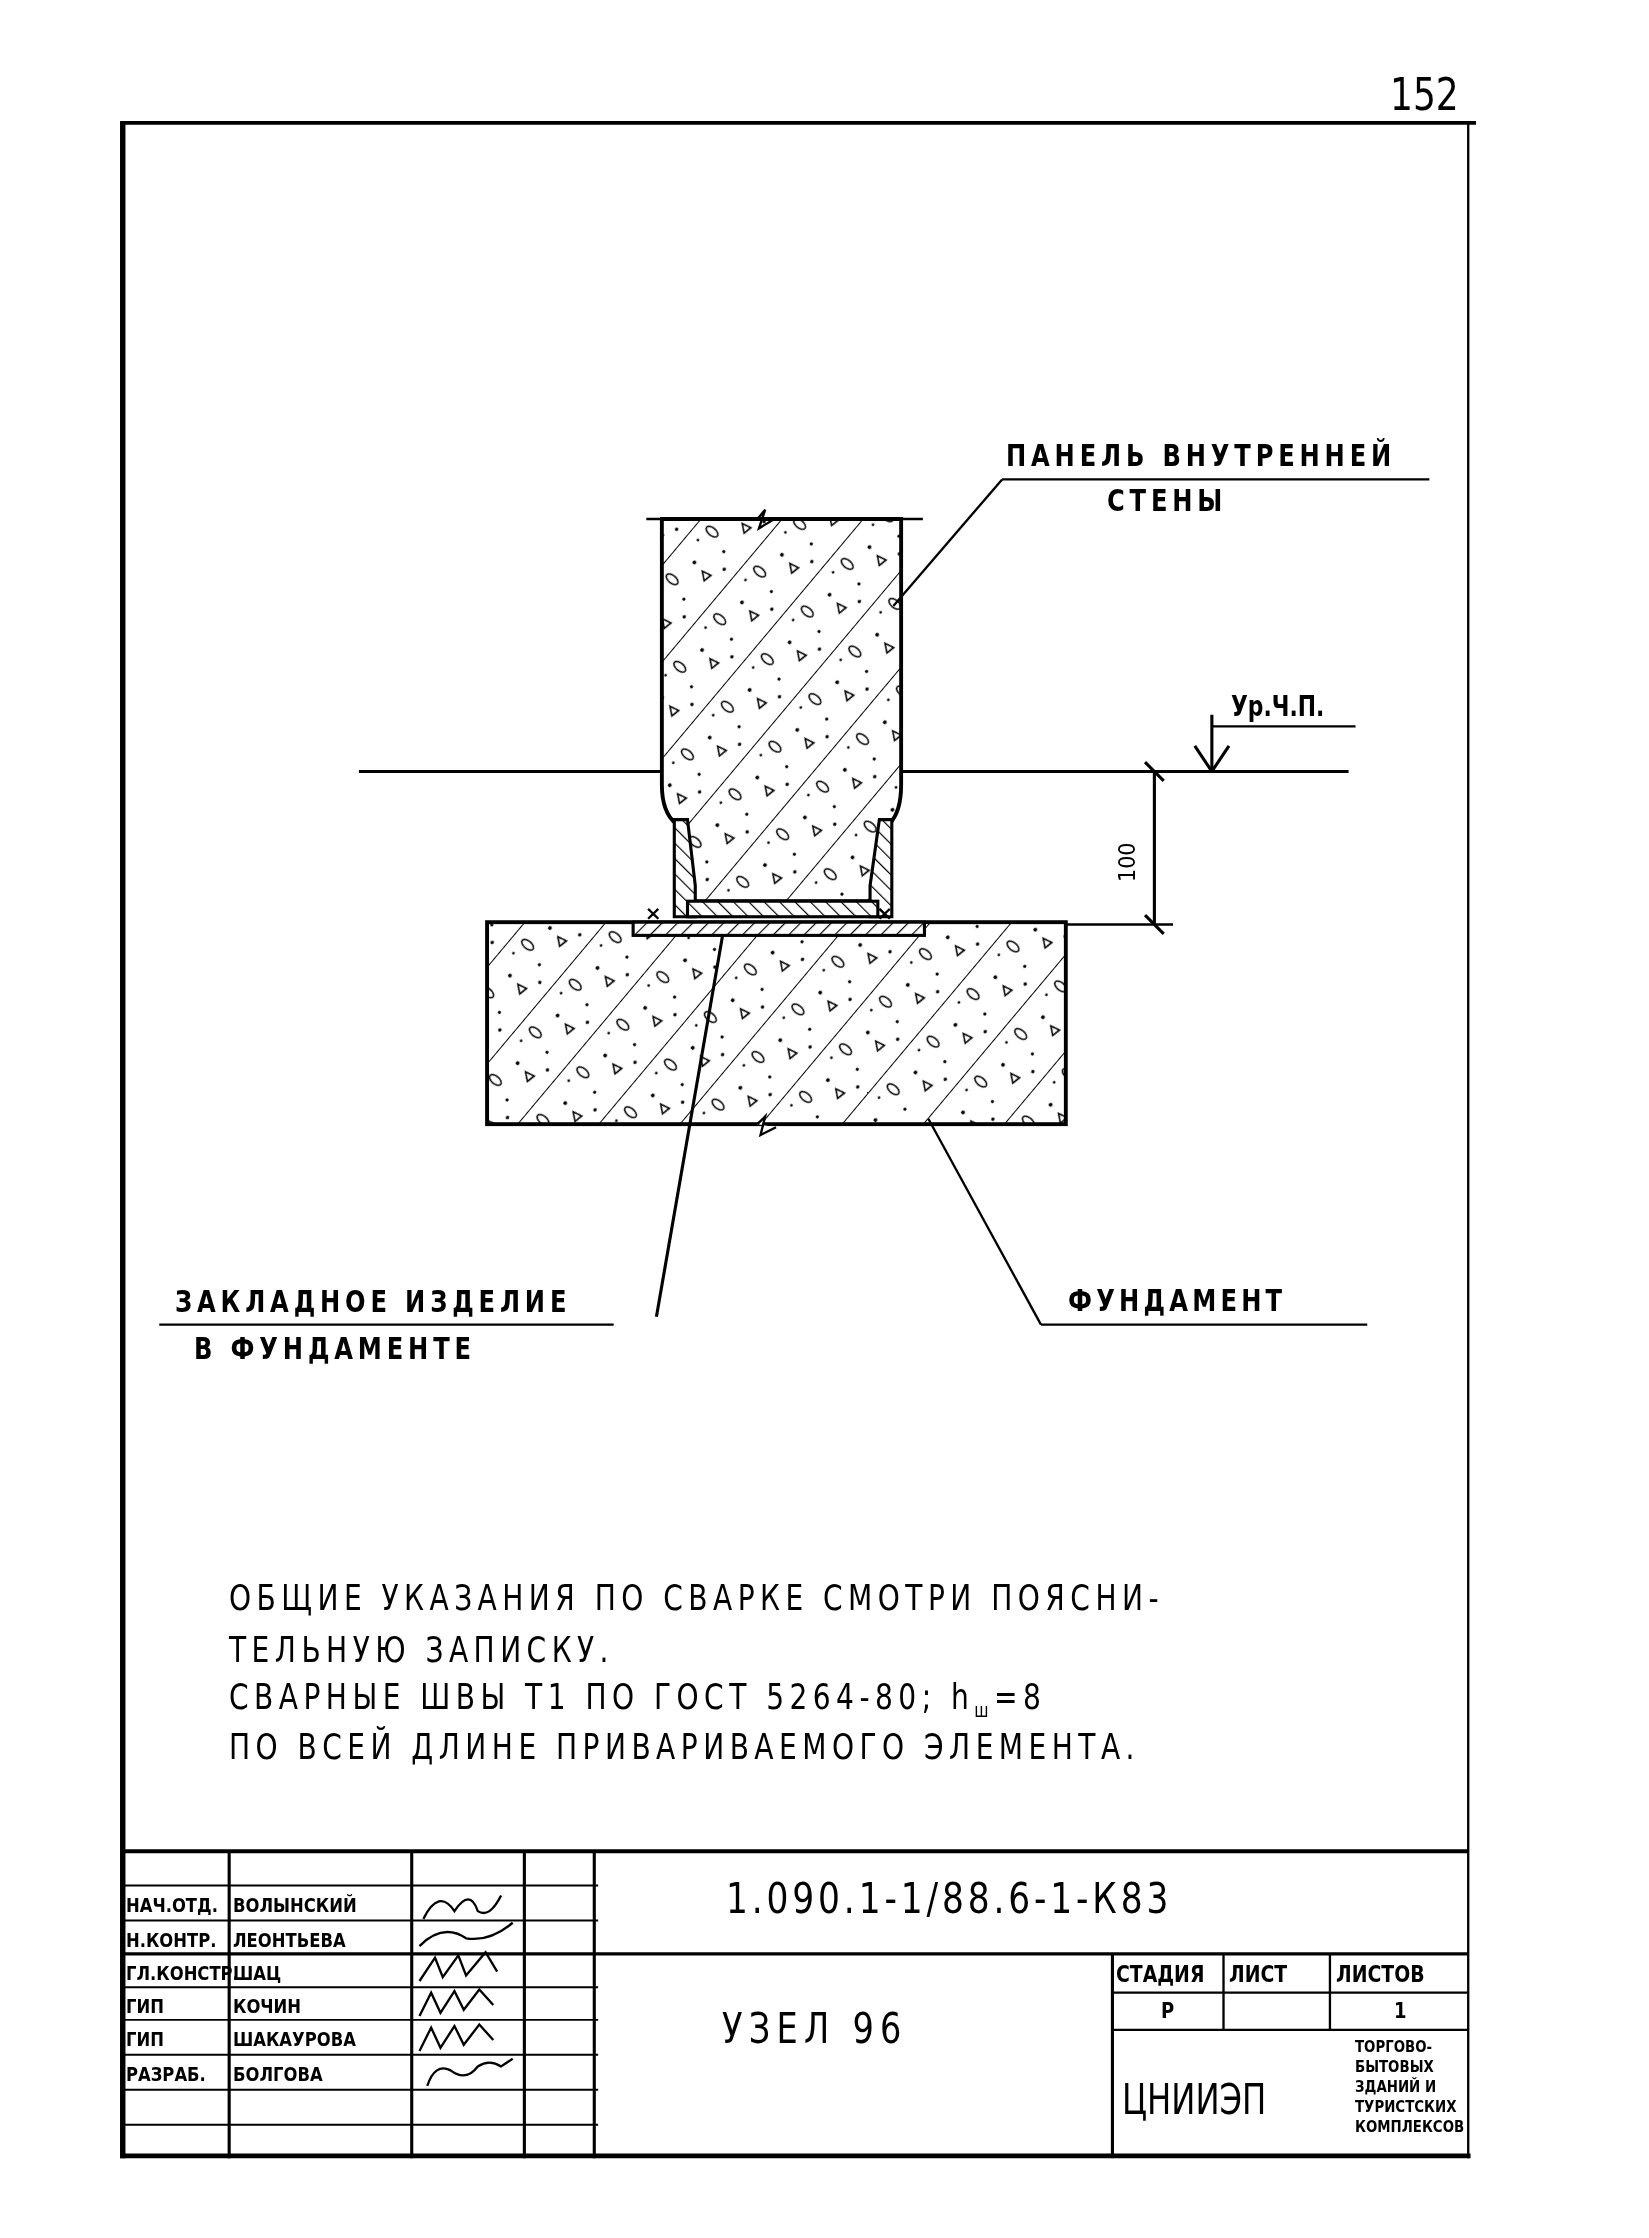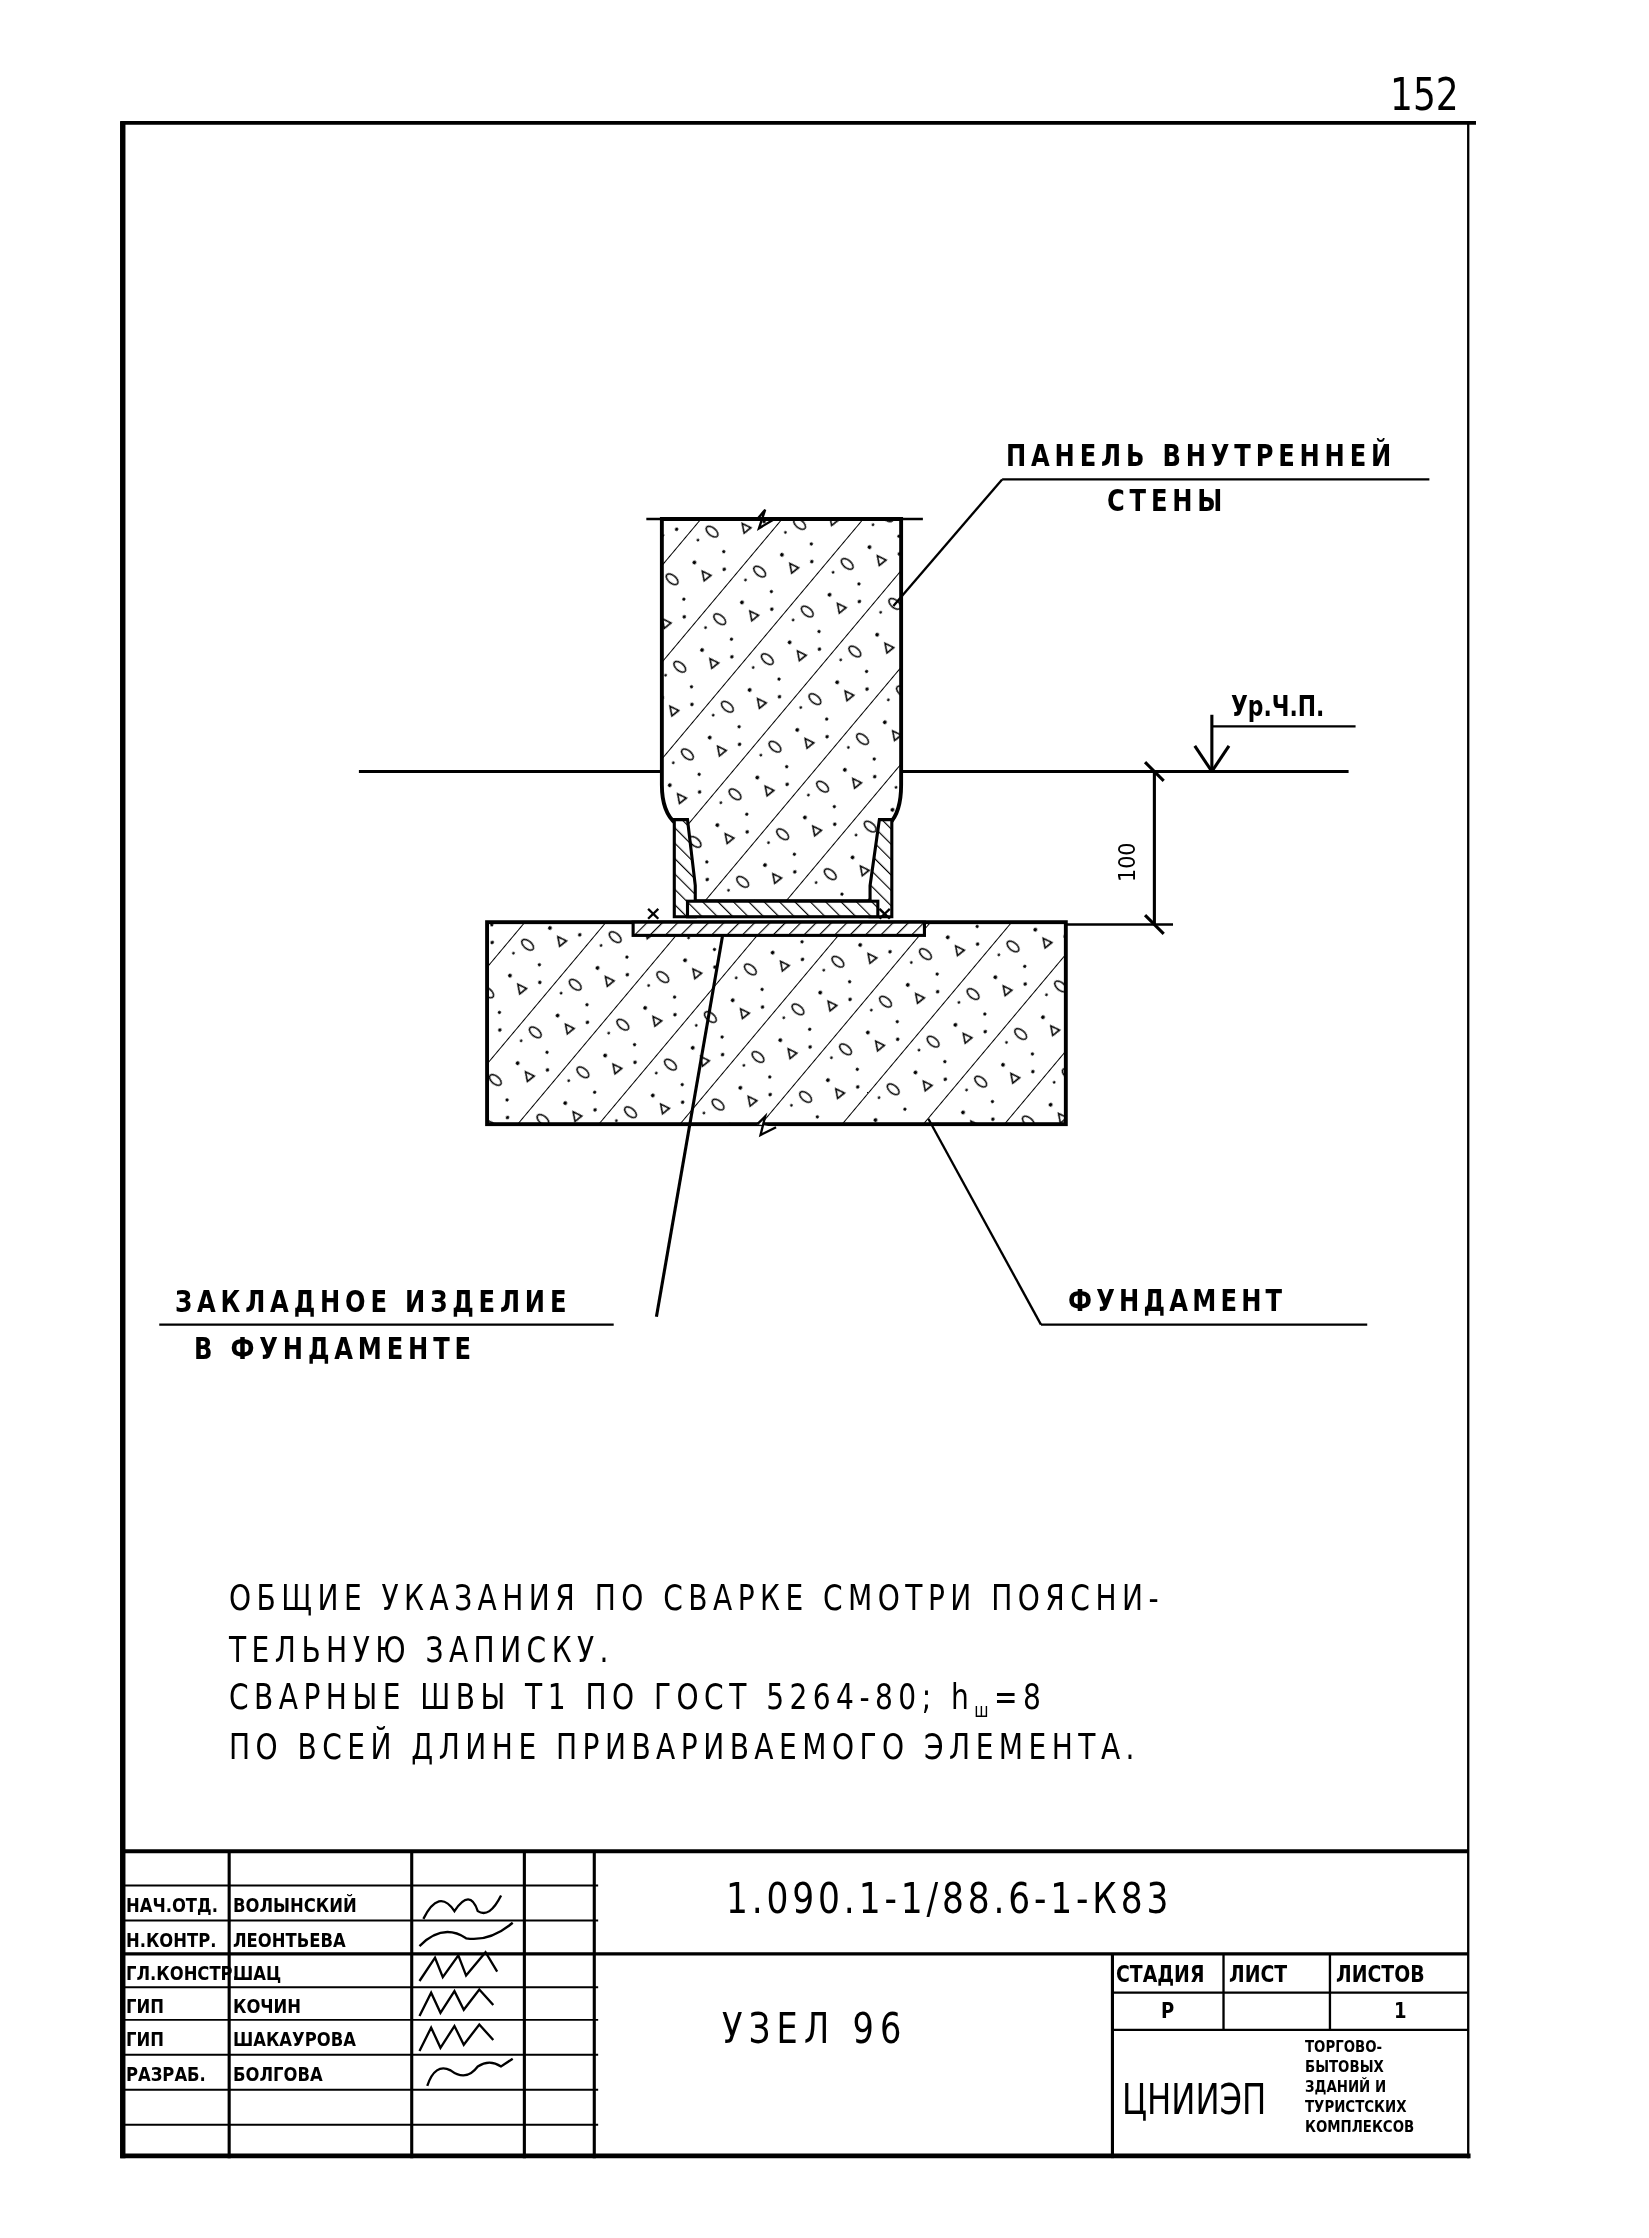--- a/index.html
+++ b/index.html
@@ -163,21 +163,21 @@
   <div class="lbl" style="left:722px;top:2004px;font-size:42px;font-weight:normal;letter-spacing:7.8px;transform:scaleX(0.8);">УЗЕЛ 96</div>
 
   <div class="tb-cell" style="left:1116px;top:1961px;font-size:23px;">СТАДИЯ</div>
   <div class="tb-cell" style="left:1229px;top:1961px;font-size:23px;">ЛИСТ</div>
   <div class="tb-cell" style="left:1336px;top:1961px;font-size:23px;">ЛИСТОВ</div>
   <div class="tb-cell" style="left:1161px;top:1998px;font-size:22px;">Р</div>
   <div class="tb-cell" style="left:1266px;top:1998px;font-size:22px;"></div>
   <div class="tb-cell" style="left:1394px;top:1998px;font-size:22px;">1</div>
 
   <div class="lbl" style="left:1122px;top:2074px;font-size:43px;font-weight:normal;transform:scaleX(0.75);">ЦНИИЭП</div>
-  <div style="position:absolute;left:1305px;top:2037px;">
+  <div style="position:absolute;left:1355px;top:2037px;">
     <div class="tb-cell" style="position:relative;font-size:16.3px;line-height:20px;">ТОРГОВО-</div>
     <div class="tb-cell" style="position:relative;font-size:16.3px;line-height:20px;">БЫТОВЫХ</div>
     <div class="tb-cell" style="position:relative;font-size:16.3px;line-height:20px;">ЗДАНИЙ И</div>
     <div class="tb-cell" style="position:relative;font-size:16.3px;line-height:20px;">ТУРИСТСКИХ</div>
     <div class="tb-cell" style="position:relative;font-size:16.3px;line-height:20px;">КОМПЛЕКСОВ</div>
   </div>
 </div>
 
 
 </body></html>

